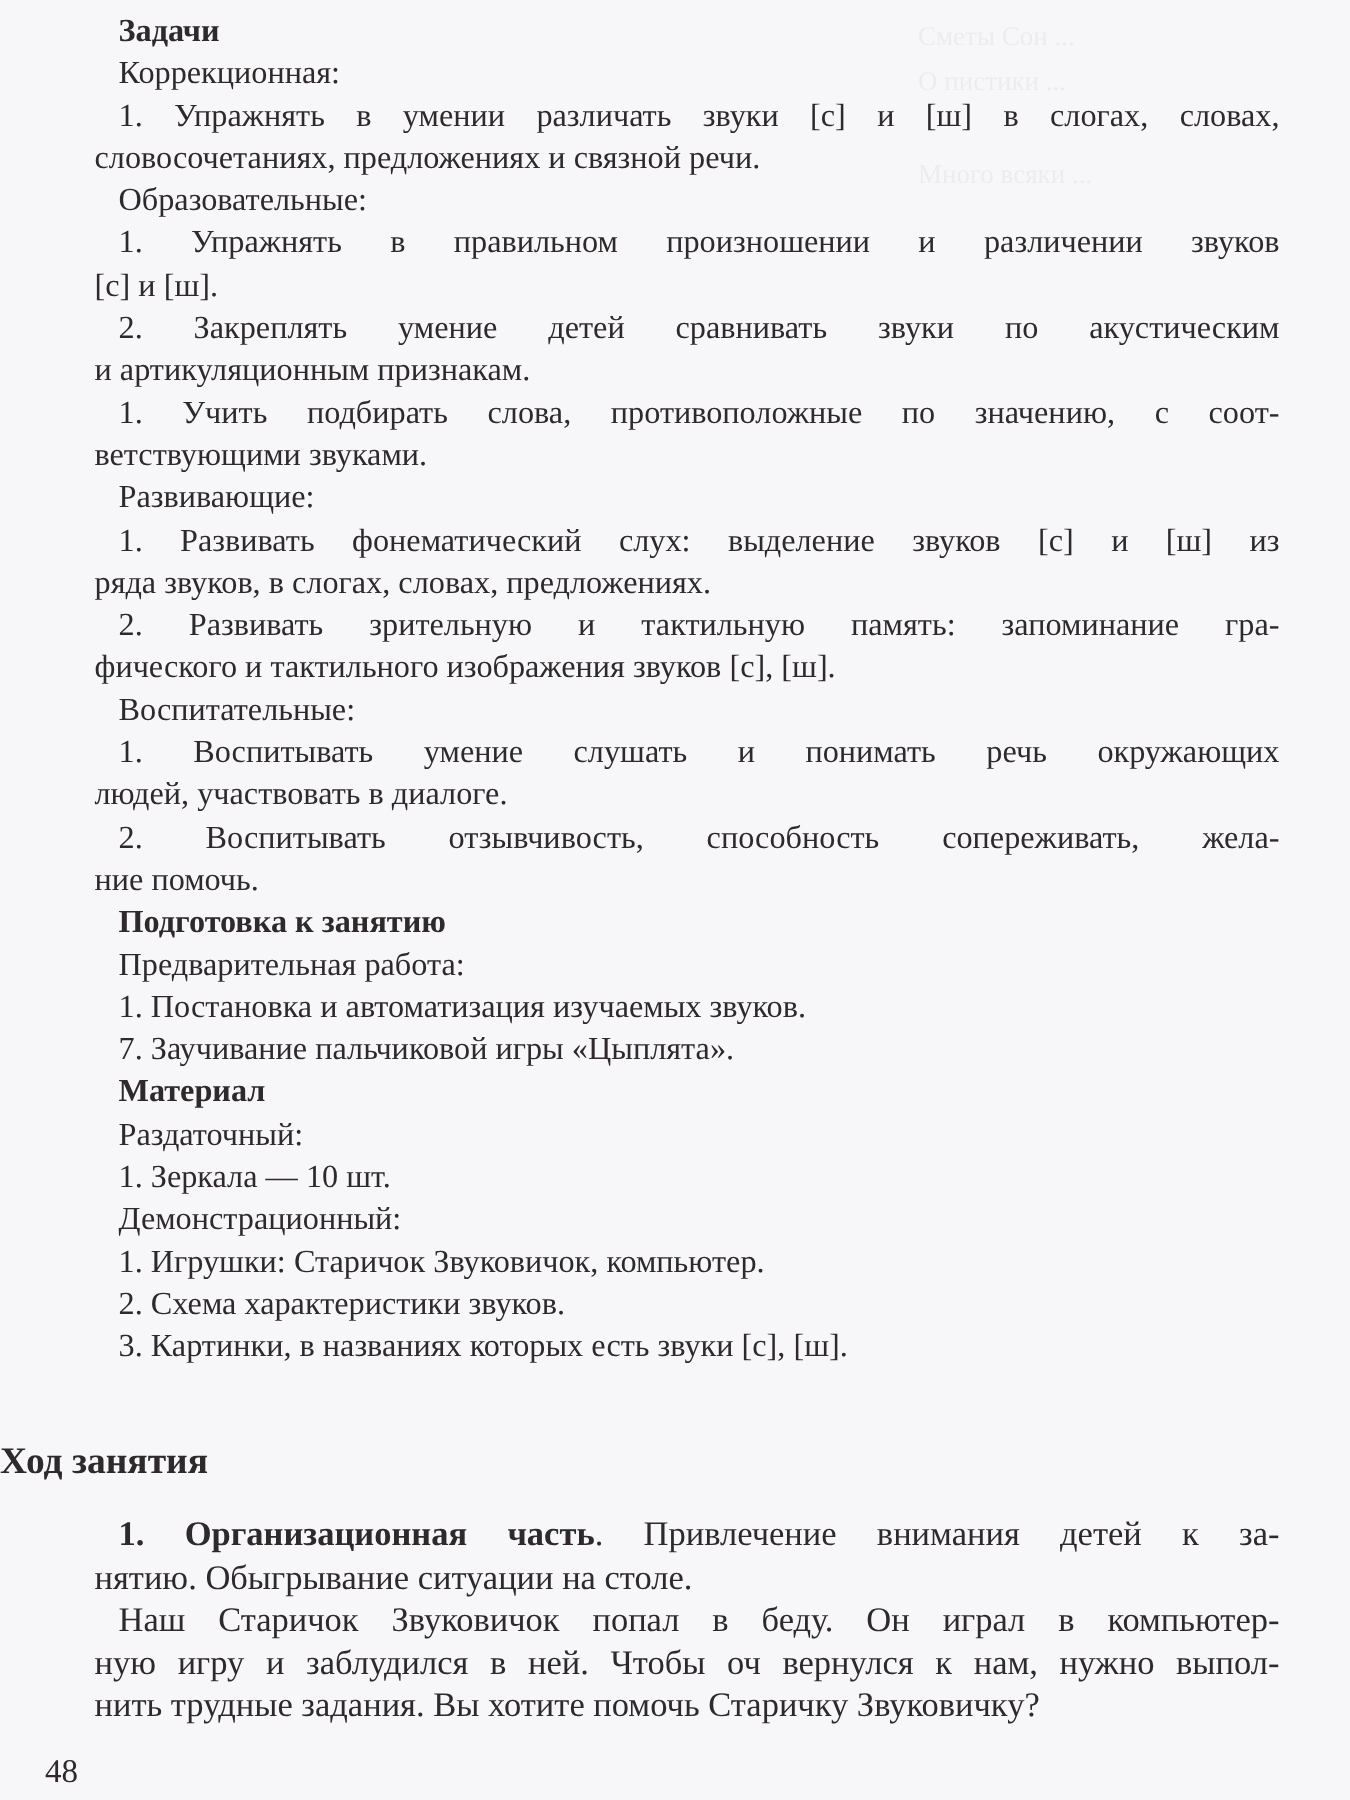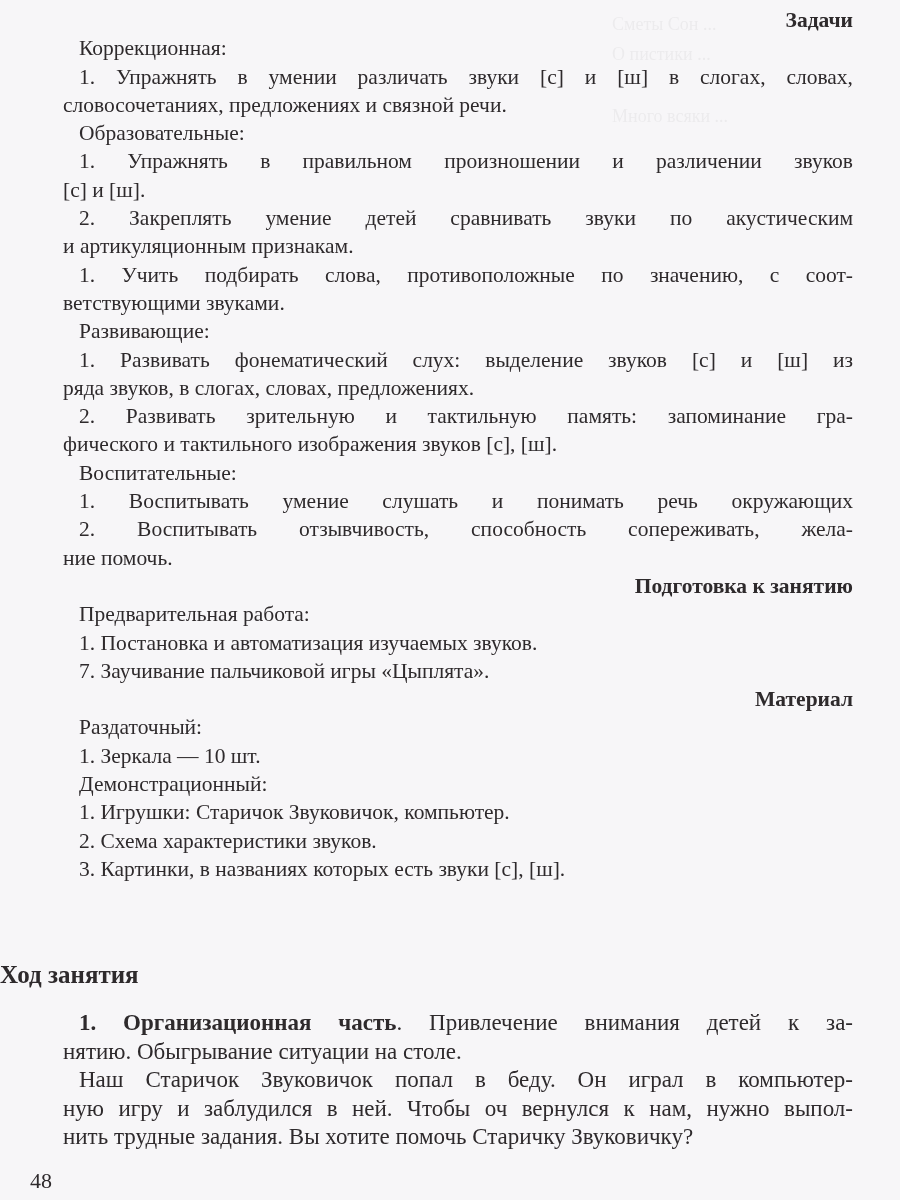--- a/index.html
+++ b/index.html
@@ -30,21 +30,20 @@
   .just {
     text-align: justify;
     text-align-last: justify;
     white-space: normal;
   }
   .ind {
     padding-left: 16px;
   }
   .bold {
     font-weight: bold;
-    text-align: right;
   }
   .it {
   }
   .section-title {
     position: absolute;
     left: 0;
     width: 900px;
     top: 960px;
     text-align: left;
     font-weight: bold;
@@ -97,20 +96,21 @@
   <span class="line">ветствующими звуками.</span>
 
   <span class="line ind"><span class="it">Развивающие</span><span>:</span></span>
   <span class="line ind just">1. Развивать фонематический слух: выделение звуков [с] и [ш] из</span>
   <span class="line">ряда звуков, в слогах, словах, предложениях.</span>
   <span class="line ind just">2. Развивать зрительную и тактильную память: запоминание гра-</span>
   <span class="line">фического и тактильного изображения звуков [с], [ш].</span>
 
   <span class="line ind"><span class="it">Воспитательные</span><span>:</span></span>
   <span class="line ind just">1. Воспитывать умение слушать и понимать речь окружающих</span>
+  <span class="line">людей, участвовать в диалоге.</span>
   <span class="line ind just">2. Воспитывать отзывчивость, способность сопереживать, жела-</span>
   <span class="line">ние помочь.</span>
 
   <span class="line ind bold">Подготовка к занятию</span>
   <span class="line ind"><span class="it">Предварительная работа</span><span>:</span></span>
   <span class="line ind">1. Постановка и автоматизация изучаемых звуков.</span>
   <span class="line ind">7. Заучивание пальчиковой игры «Цыплята».</span>
 
   <span class="line ind bold">Материал</span>
   <span class="line ind"><span class="it">Раздаточный</span><span>:</span></span>

